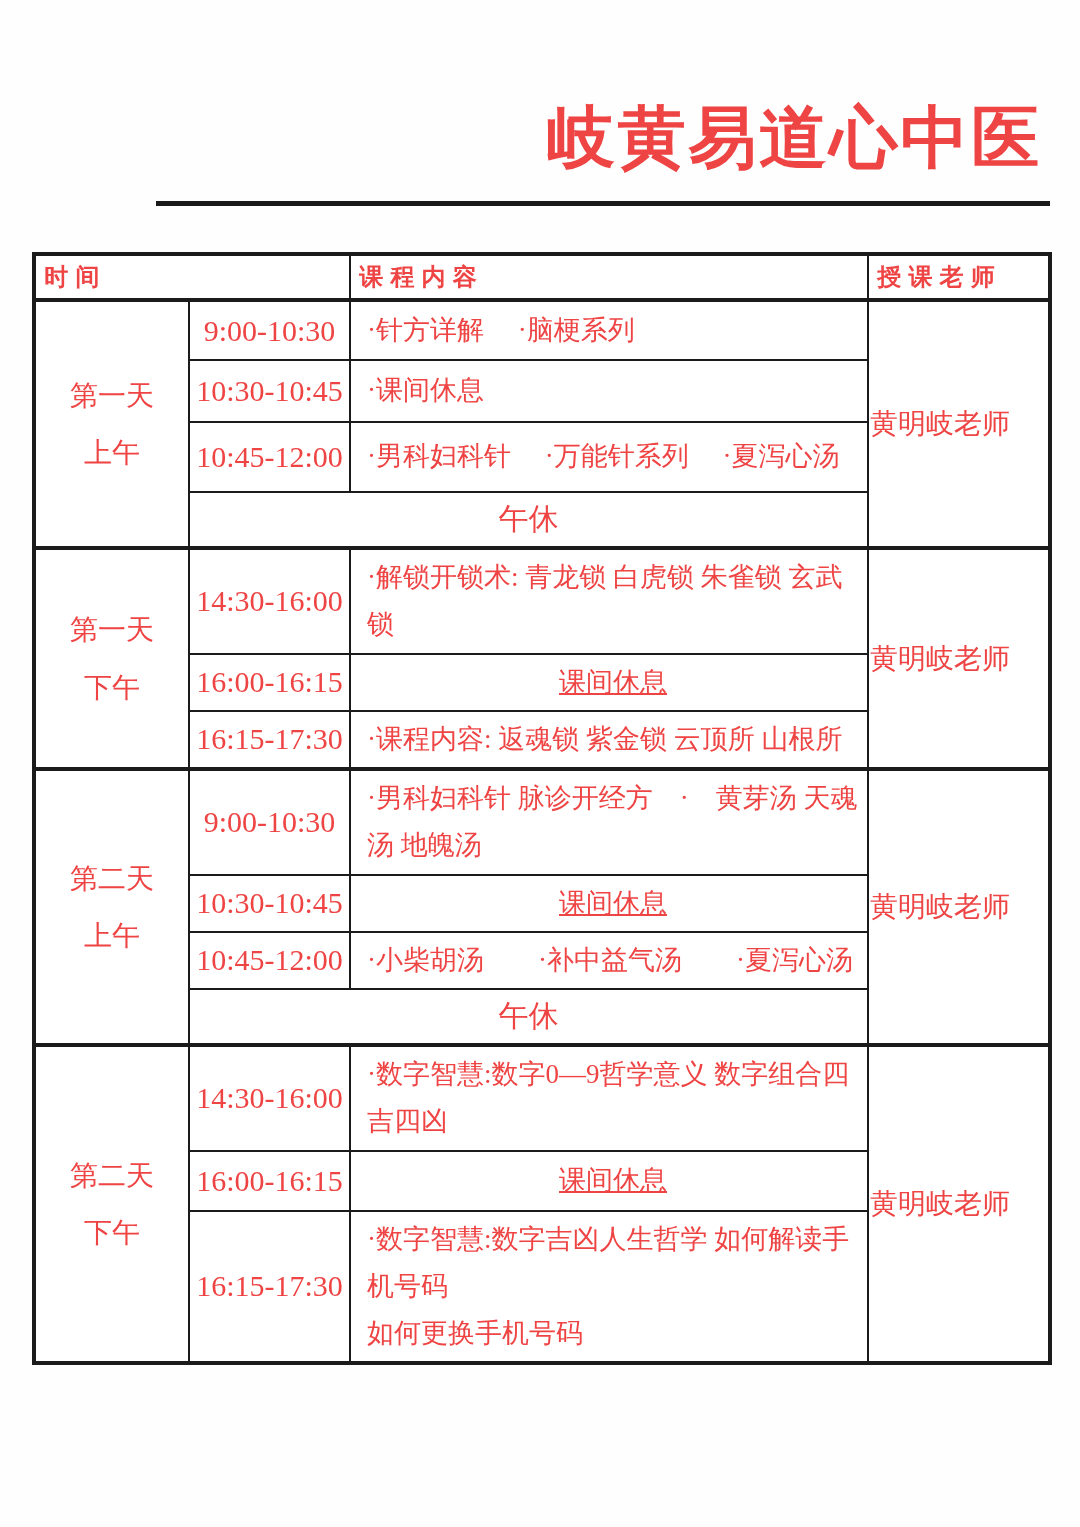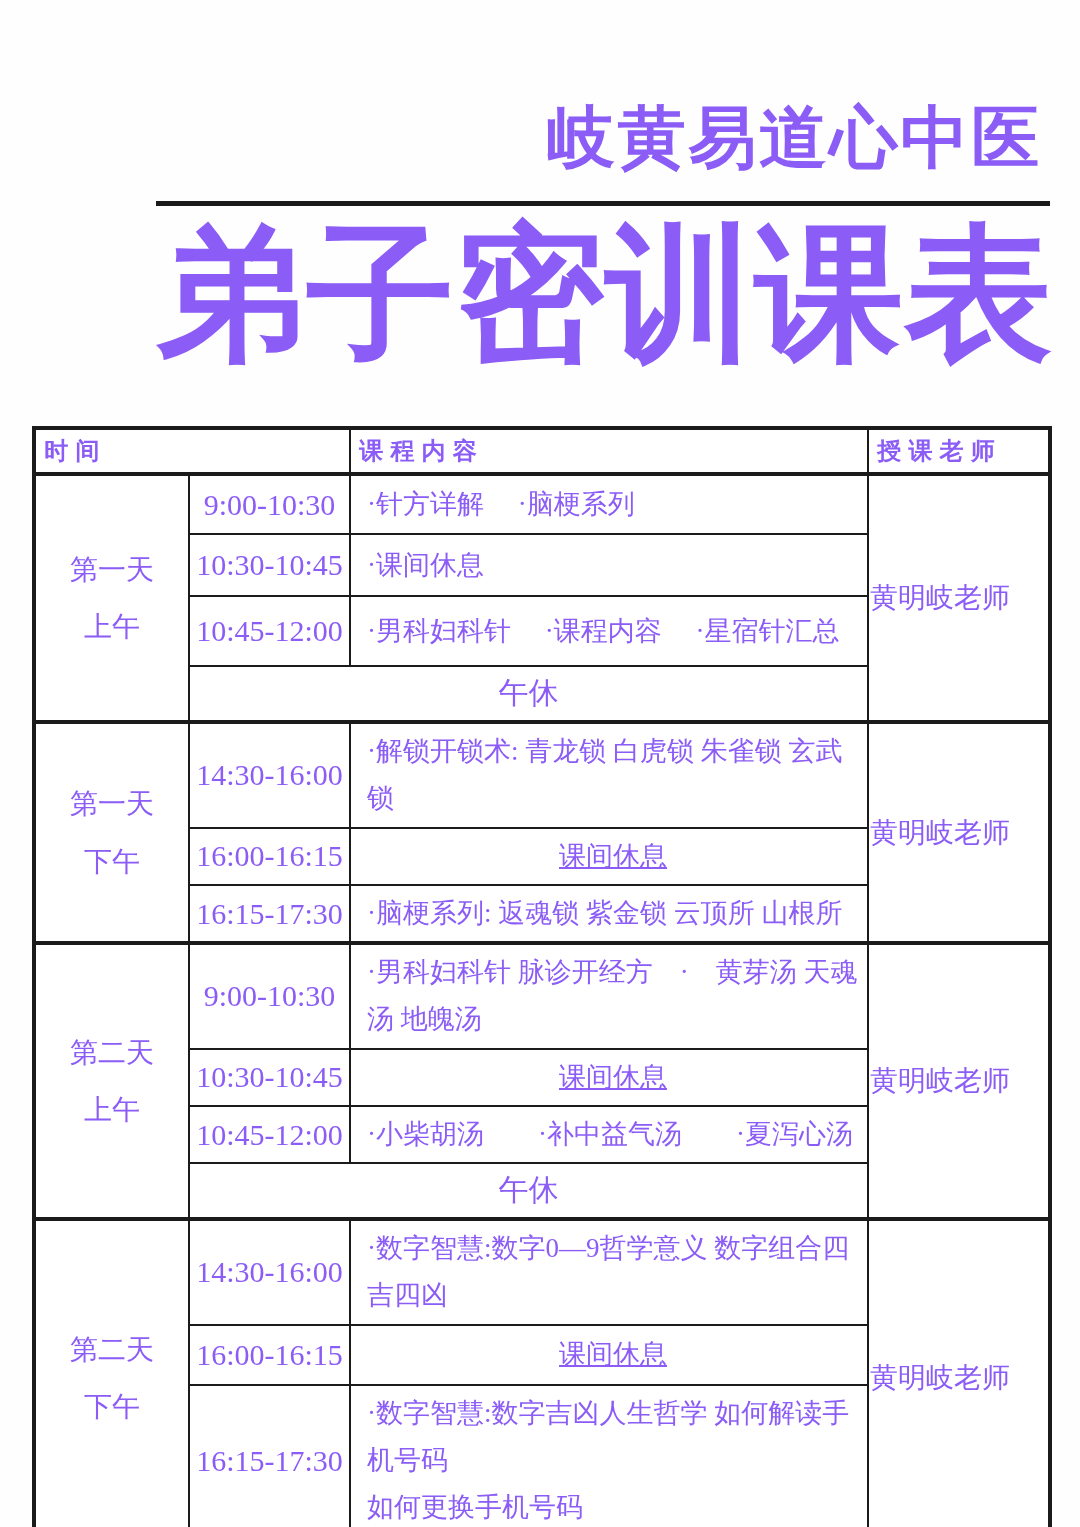--- a/index.html
+++ b/index.html
@@ -5,21 +5,21 @@
   html, body {
     margin: 0;
     padding: 0;
     background: #ffffff;
   }
   .page {
     position: relative;
     width: 1080px;
     height: 1527px;
     background: #fefefe;
-    color: #8b5cf6;
+    color: #ef4444;
     font-family: "Liberation Serif", "DejaVu Serif", serif;
     overflow: hidden;
   }
   
   .brand {
     margin-top: 96px;
     text-align: right;
     padding-right: 38px;
     font-size: 68px;
     font-weight: 900;
@@ -90,21 +90,20 @@
     font-size: 28px;
   }
 </style>
 </head>
 <body>
 
 <div class="page">
 
   <div class="brand">岐黄易道心中医</div>
   <div class="divider"></div>
-  <h1 class="title">弟子密训课表</h1>
 
   <table class="schedule">
     <colgroup>
       <col style="width:155px">
       <col style="width:161px">
       <col style="width:518px">
       <col style="width:182px">
     </colgroup>
     <thead>
       <tr style="height:46px">
@@ -123,42 +122,42 @@
         <td class="time-cell">9:00-10:30</td>
         <td class="content-cell">·针方详解　 ·脑梗系列</td>
         <td class="teacher-cell" rowspan="4">黄明岐老师</td>
       </tr>
       <tr style="height:62px">
         <td class="time-cell">10:30-10:45</td>
         <td class="content-cell">·课间休息</td>
       </tr>
       <tr style="height:70px">
         <td class="time-cell">10:45-12:00</td>
-        <td class="content-cell">·男科妇科针　 ·课程内容　 ·星宿针汇总</td>
+        <td class="content-cell">·男科妇科针　 ·万能针系列　 ·夏泻心汤</td>
       </tr>
       <tr style="height:56px">
         <td class="lunch-cell" colspan="2">午休</td>
       </tr>
 
       <tr class="group-start" style="height:56px">
         <td class="day-cell" rowspan="3">
           <div>第一天</div>
           <div>下午</div>
         </td>
         <td class="time-cell">14:30-16:00</td>
         <td class="content-cell">·解锁开锁术: 青龙锁 白虎锁 朱雀锁 玄武锁</td>
         <td class="teacher-cell" rowspan="3">黄明岐老师</td>
       </tr>
       <tr style="height:52px">
         <td class="time-cell">16:00-16:15</td>
         <td class="content-cell center">课间休息</td>
       </tr>
       <tr style="height:58px">
         <td class="time-cell">16:15-17:30</td>
-        <td class="content-cell">·脑梗系列: 返魂锁 紫金锁 云顶所 山根所</td>
+        <td class="content-cell">·课程内容: 返魂锁 紫金锁 云顶所 山根所</td>
       </tr>
 
       <tr class="group-start" style="height:54px">
         <td class="day-cell" rowspan="4">
           <div>第二天</div>
           <div>上午</div>
         </td>
         <td class="time-cell">9:00-10:30</td>
         <td class="content-cell">·男科妇科针 脉诊开经方　·　黄芽汤 天魂汤 地魄汤</td>
         <td class="teacher-cell" rowspan="4">黄明岐老师</td>

